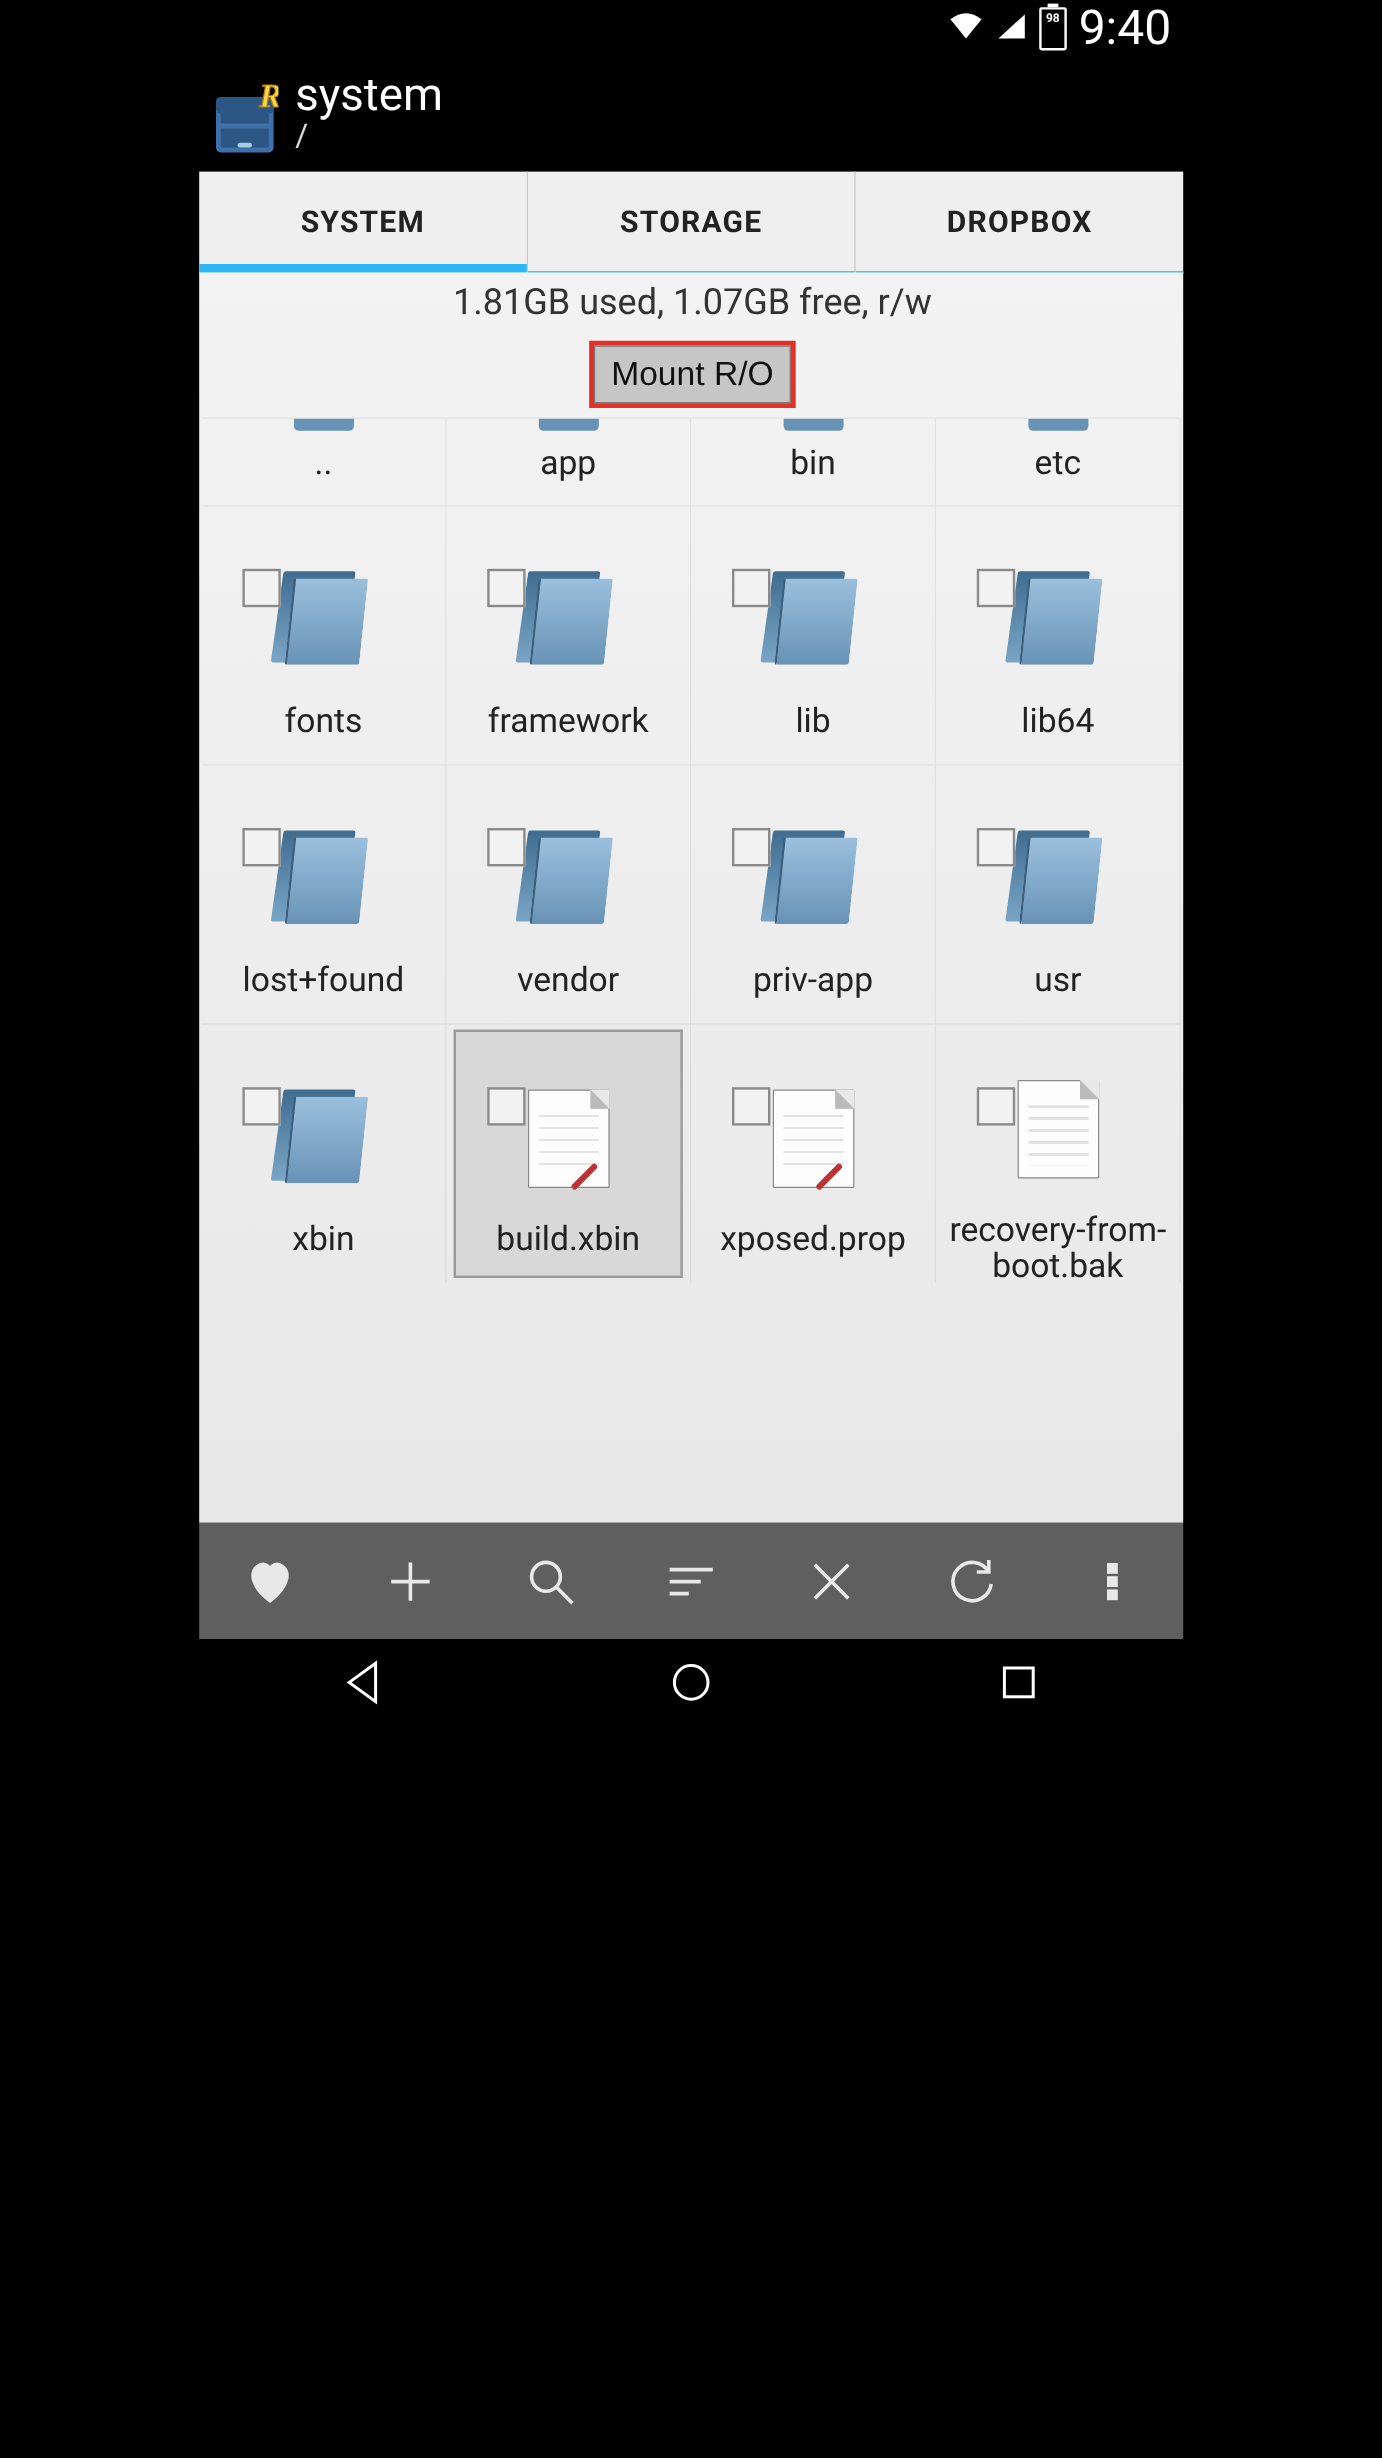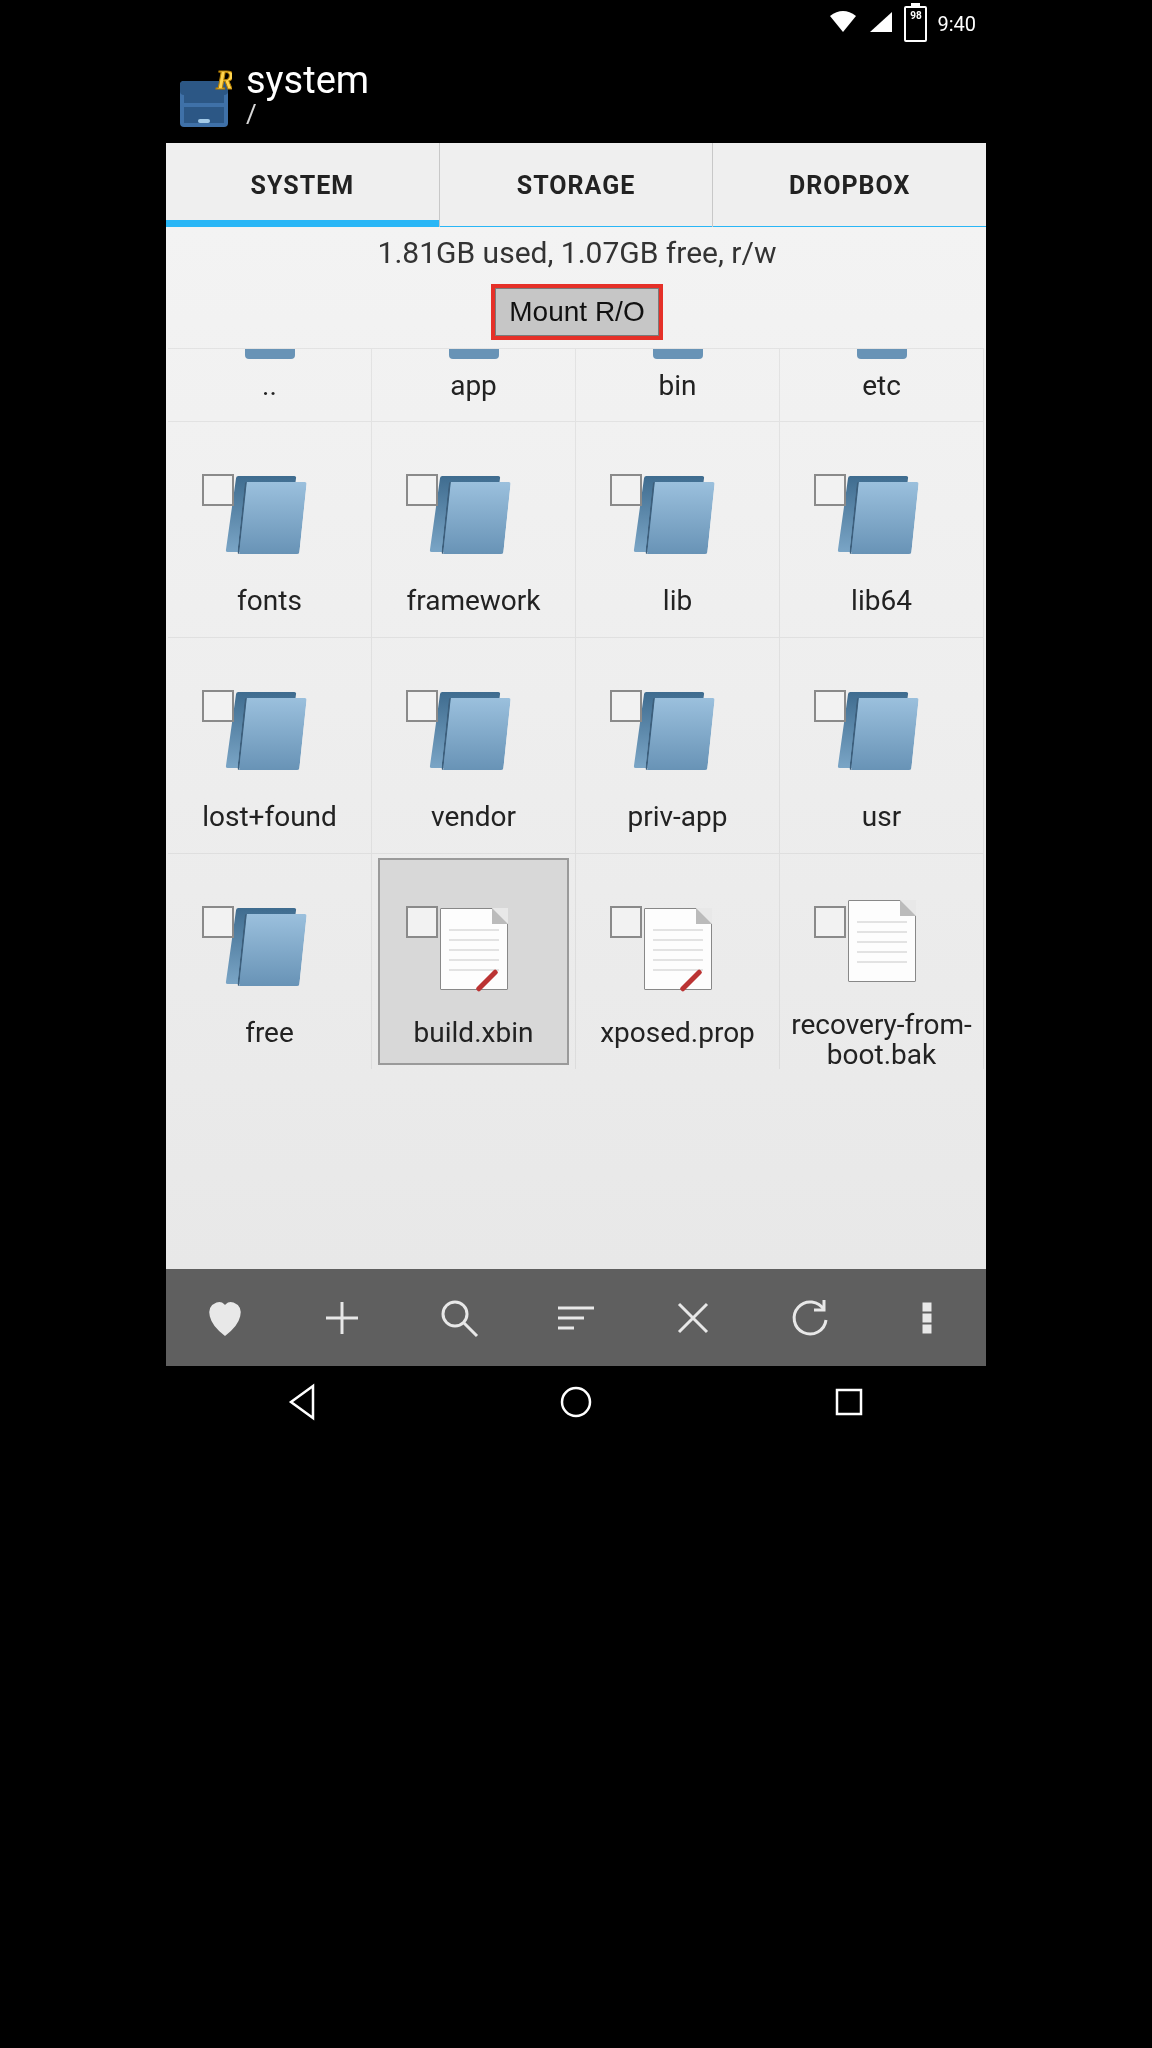--- a/index.html
+++ b/index.html
@@ -23,21 +23,21 @@
   .statusbar {
     height: 47px;
     display: flex;
     align-items: center;
     justify-content: flex-end;
     padding-right: 10px;
     gap: 10px;
     color: #fff;
   }
   .statusbar .time {
-    font-size: 20px;
+    font-size: 40px;
     font-weight: 400;
   }
   .battbox {
     position: relative;
     width: 19px;
     height: 32px;
     border: 2px solid #fff;
     border-radius: 2px;
   }
   .battbox:before {
@@ -439,21 +439,21 @@
           <div class="label">usr</div>
         </div>
         <div class="item">
           <div class="check"></div>
           <div class="iconwrap">
             <div class="folder">
               <div class="back"></div>
               <div class="front"></div>
             </div>
           </div>
-          <div class="label">free</div>
+          <div class="label">xbin</div>
         </div>
         <div class="item selected">
           <div class="selbox"></div>
           <div class="check"></div>
           <div class="iconwrap">
             <div class="fileicon">
               <div class="lines"></div>
               <div class="pen"></div>
             </div>
           </div>

